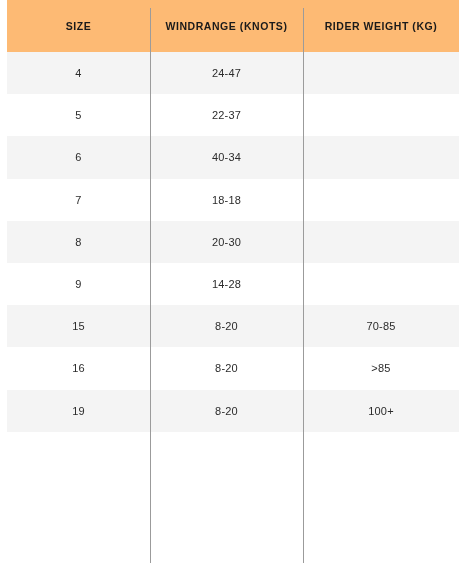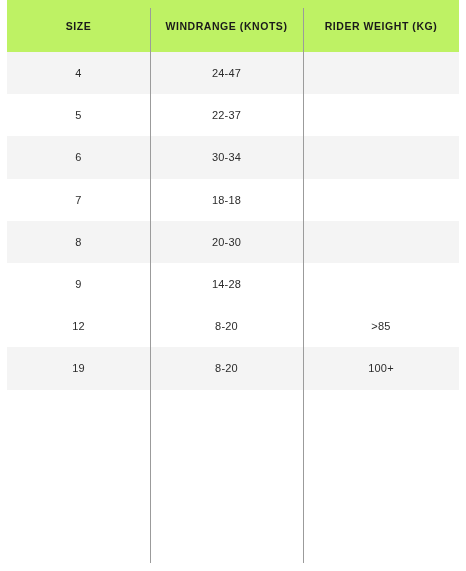--- a/index.html
+++ b/index.html
@@ -51,21 +51,21 @@
 
   thead th {
     height: 52px;
     padding: 0;
     font-size: 10.5px;
     font-weight: bold;
     letter-spacing: 0.55px;
     color: #1a1a1a;
     text-align: center;
     vertical-align: middle;
-    background: #bef264;
+    background: #fdba74;
     white-space: nowrap;
   }
 
   tbody td {
     height: 42.2px;
     padding: 0;
     font-size: 11px;
     font-weight: normal;
     letter-spacing: 0.2px;
     color: #2b2b2b;
@@ -108,40 +108,45 @@
           <td>24-47</td>
           <td></td>
         </tr>
         <tr class="plain">
           <td>5</td>
           <td>22-37</td>
           <td></td>
         </tr>
         <tr class="striped">
           <td>6</td>
-          <td>30-34</td>
+          <td>40-34</td>
           <td></td>
         </tr>
         <tr class="plain">
           <td>7</td>
           <td>18-18</td>
           <td></td>
         </tr>
         <tr class="striped">
           <td>8</td>
           <td>20-30</td>
           <td></td>
         </tr>
         <tr class="plain">
           <td>9</td>
           <td>14-28</td>
           <td></td>
         </tr>
+        <tr class="striped">
+          <td>15</td>
+          <td>8-20</td>
+          <td>70-85</td>
+        </tr>
         <tr class="plain">
-          <td>12</td>
+          <td>16</td>
           <td>8-20</td>
           <td>&gt;85</td>
         </tr>
         <tr class="striped">
           <td>19</td>
           <td>8-20</td>
           <td>100+</td>
         </tr>
       </tbody>
   </table>

